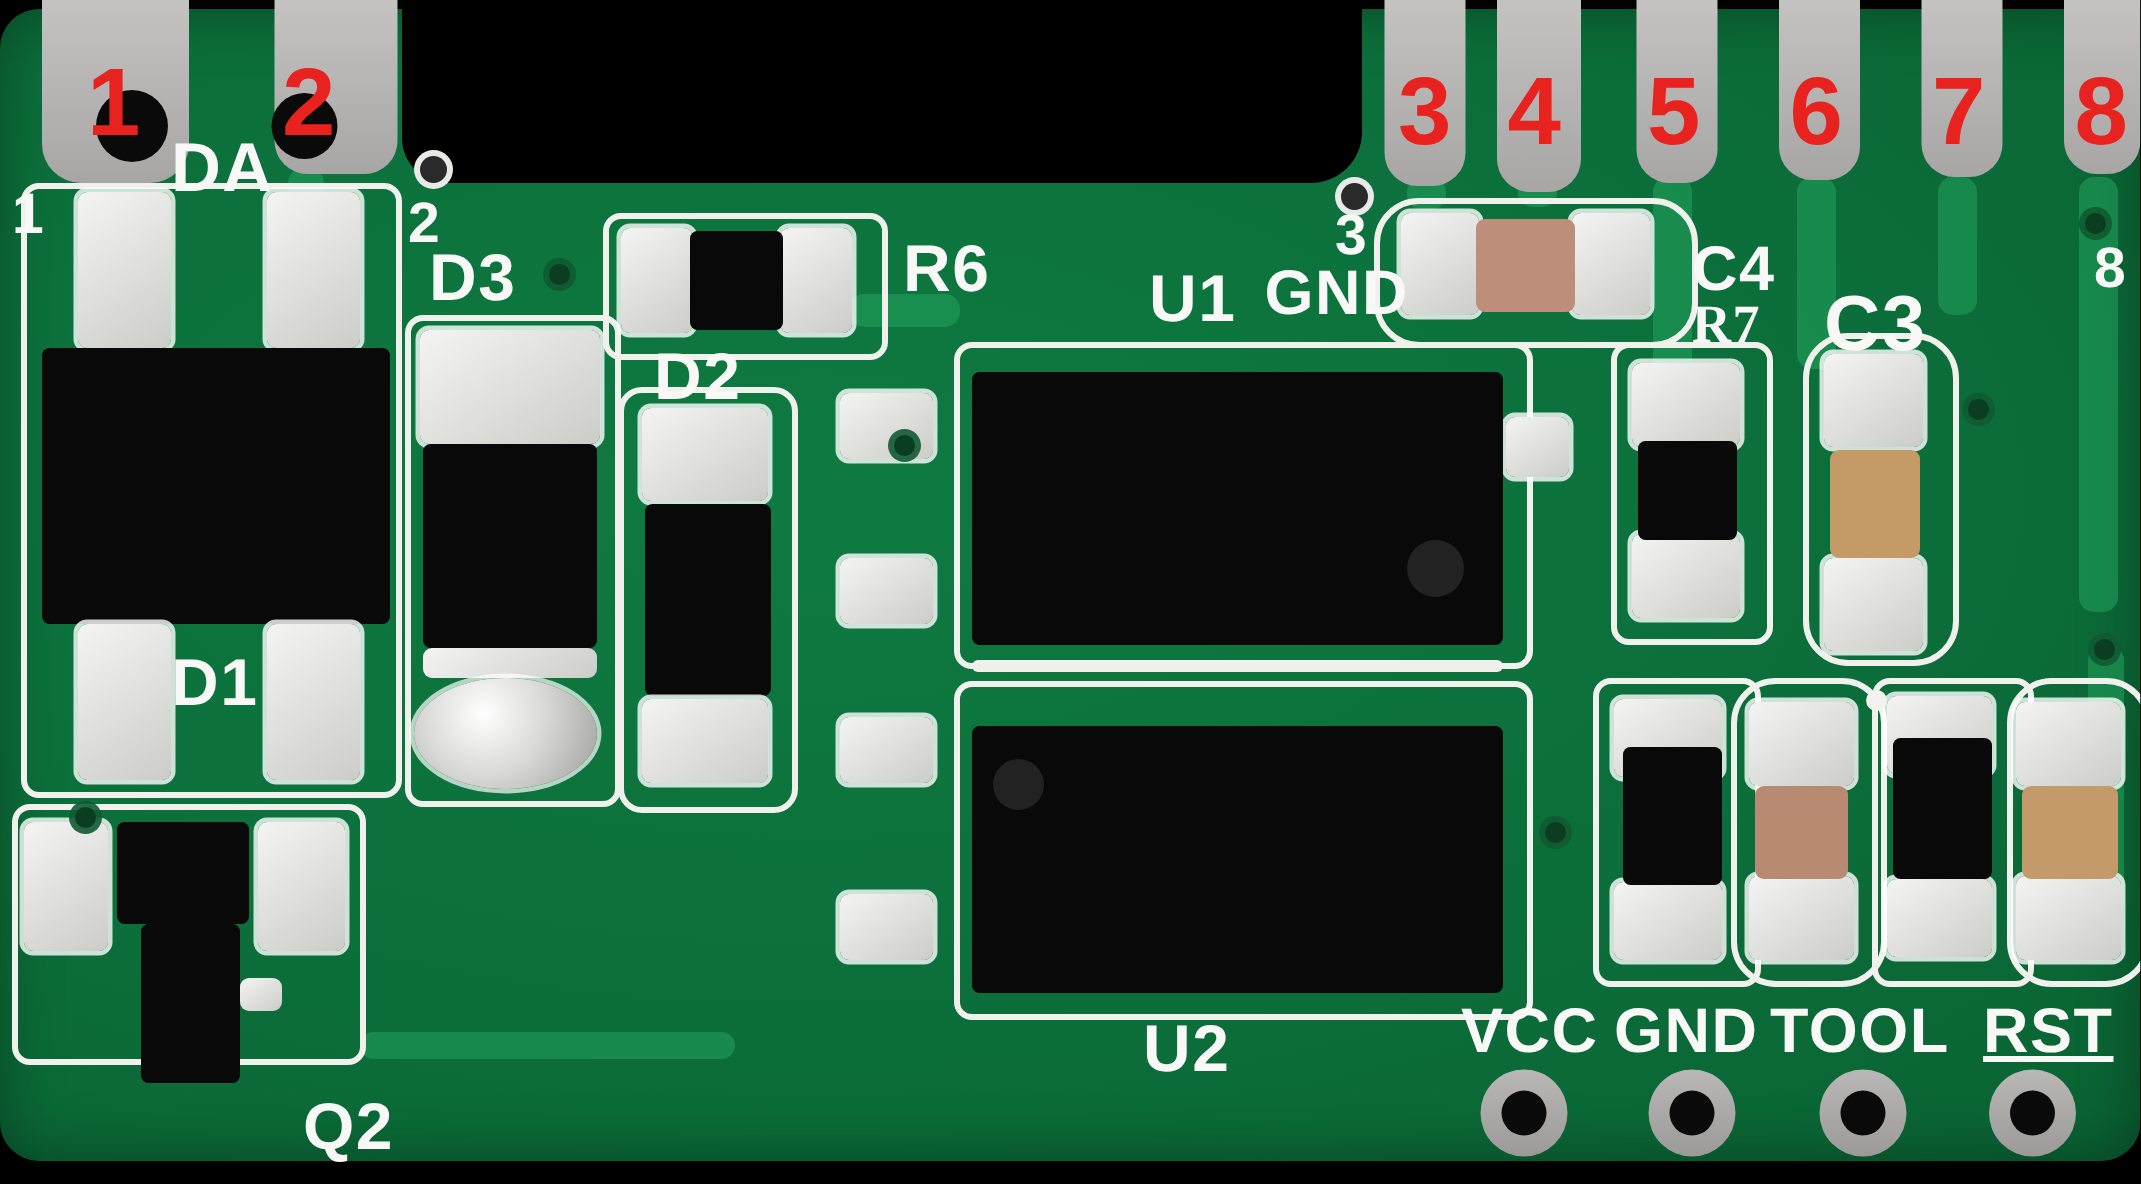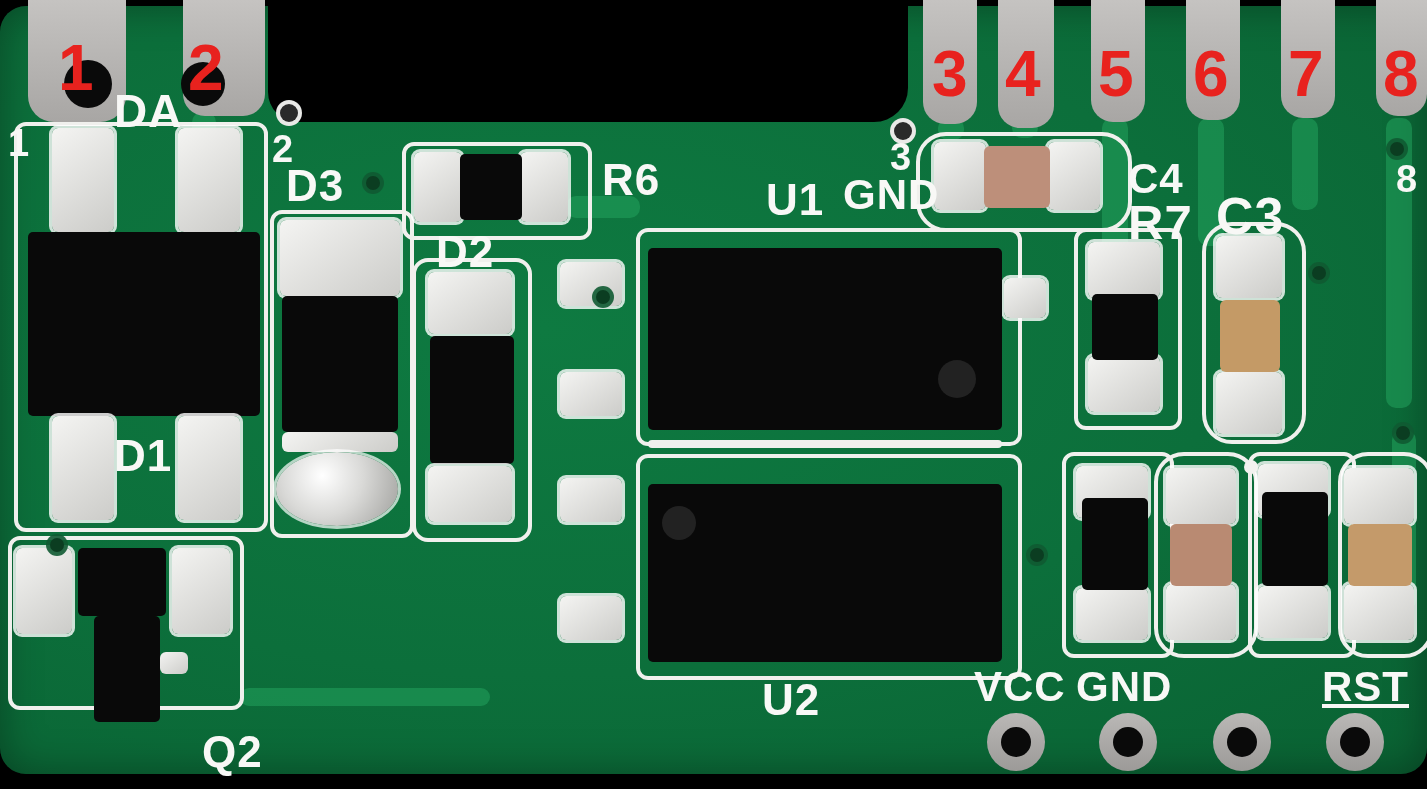--- a/index.html
+++ b/index.html
@@ -177,24 +177,25 @@
   <div class="label" style="left:272px;top:130px;font-size:38px;">2</div>
   <div class="label" style="left:890px;top:138px;font-size:38px;">3</div>
   <div class="label" style="left:1396px;top:160px;font-size:38px;">8</div>
 
   <div class="label" style="left:114px;top:48px;font-size:46px;font-weight:700;margin-top:40px;">DA</div>
   <div class="label" style="left:286px;top:164px;font-size:44px;">D3</div>
   <div class="label" style="left:602px;top:158px;font-size:44px;">R6</div>
   <div class="label" style="left:766px;top:178px;font-size:44px;">U1</div>
   <div class="label" style="left:843px;top:174px;font-size:42px;">GND</div>
   <div class="label" style="left:1128px;top:158px;font-size:42px;">C4</div>
-  <div class="label" style="left:1128px;top:198px;font-size:49px;">R7</div>
+  <div class="label" style="left:1128px;top:198px;font-size:36px;font-family:Liberation Serif, serif;">R7</div>
   <div class="label" style="left:1216px;top:190px;font-size:52px;">C3</div>
   <div class="label" style="left:436px;top:230px;font-size:44px;">D2</div>
   <div class="label" style="left:114px;top:434px;font-size:44px;">D1</div>
   <div class="label" style="left:202px;top:730px;font-size:44px;">Q2</div>
   <div class="label" style="left:762px;top:678px;font-size:44px;">U2</div>
 
   <div class="label" style="left:974px;top:666px;font-size:42px;">VCC</div>
   <div class="label" style="left:1076px;top:666px;font-size:42px;">GND</div>
+  <div class="label" style="left:1180px;top:666px;font-size:42px;">TOOL</div>
   <div class="label" style="left:1322px;top:666px;font-size:42px;text-decoration:underline;">RST</div>
 
 </div>
 
 </body></html>

